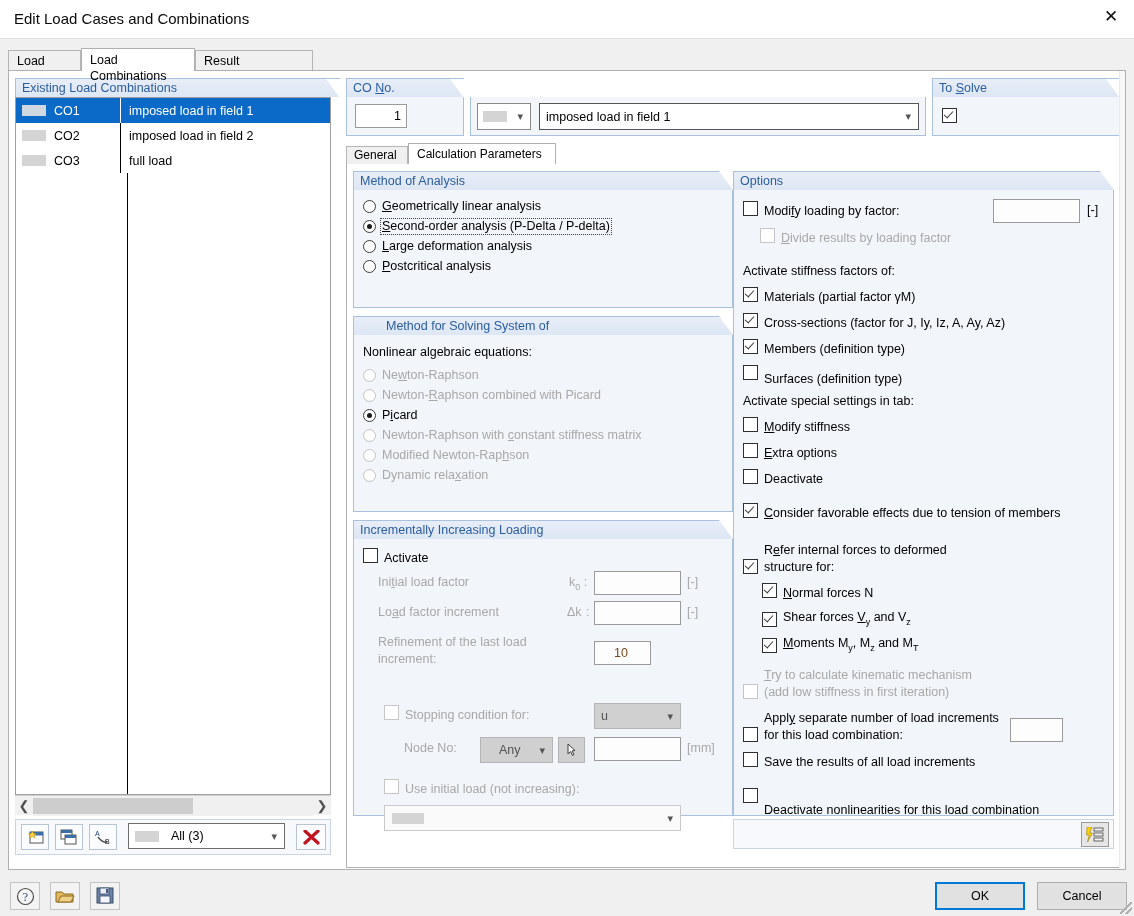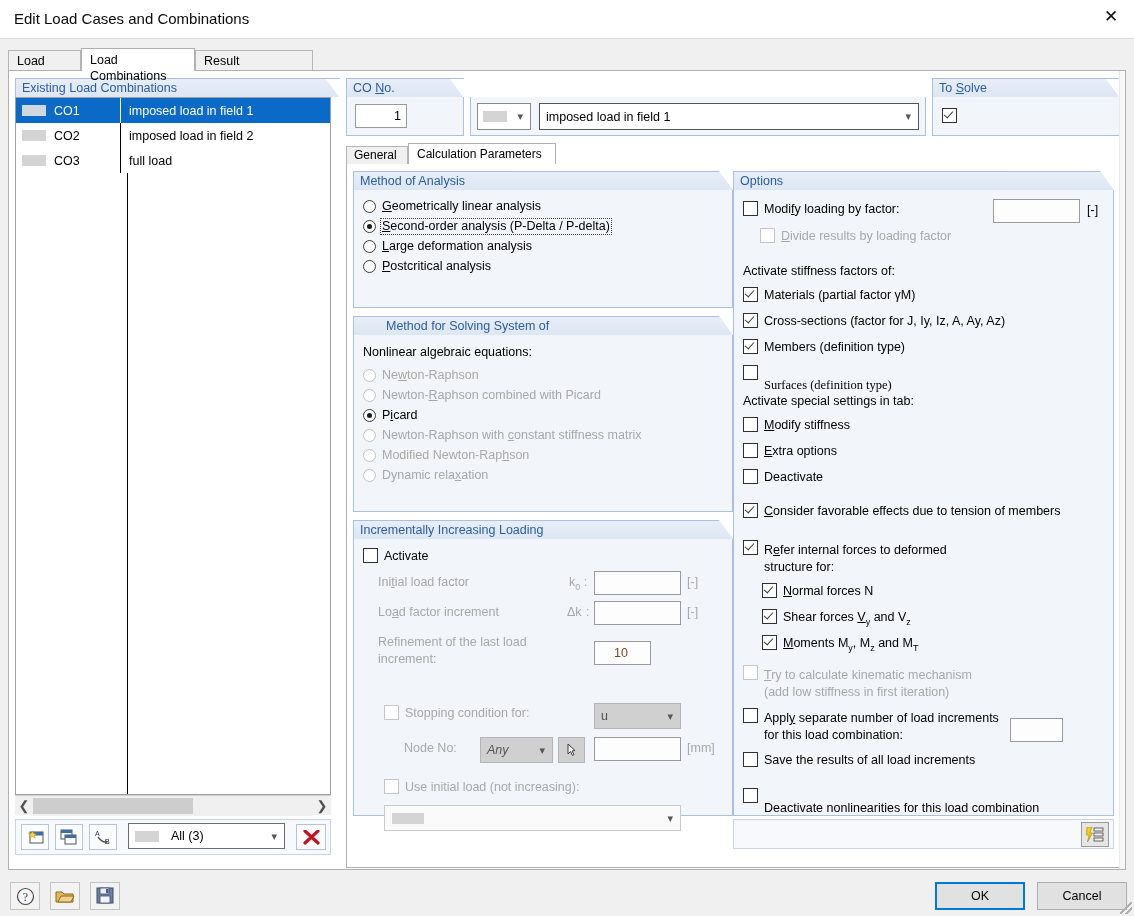--- a/index.html
+++ b/index.html
@@ -121,21 +121,21 @@
   .chk{
     width:13px; height:13px; border:1.2px solid #2f2f2f; background:#fff;
     display:inline-block; position:relative; flex:none;
   }
   .chk.on::after{
     content:""; position:absolute; left:3px; top:0px;
     width:4px; height:8px; border:solid #3b3b3b; border-width:0 1.6px 1.6px 0;
     transform:rotate(42deg);
   }
   .chk.dis{ border-color:#c6c6c6; }
-  .opt{ display:flex; align-items:flex-start; gap:6px; margin-bottom:7px; cursor:pointer; }
+  .opt{ display:flex; align-items:flex-end; gap:6px; margin-bottom:7px; cursor:pointer; }
   .opt .lbl{ line-height:13px; position:relative; top:0px; }
   .dim{ color:#a8a8a8; }
   .u{ text-decoration:underline; }
   .focusbox{ outline:1px dotted #444; outline-offset:1px; }
   sub{ font-size:9px; }
   .btn{
     border:1px solid #adadad; background:#e1e1e1; height:28px;
     display:flex; align-items:center; justify-content:center;
     font-size:12.5px; cursor:pointer;
   }
@@ -379,21 +379,21 @@
           <span class="chk dis" style="width:15px;height:15px;"></span>
           <span class="lbl dim" style="top:2px;">Stopping condition for:</span>
         </div>
         <div class="combo" style="position:absolute; left:240px; top:164px; width:87px; background:#d0d0d0; border-color:#b4b4b4; color:#545454;">
           <span style="padding-left:6px;">u</span>
           <span class="caret">▾</span>
         </div>
 
         <div class="dim" style="position:absolute; left:50px; top:202px;">Node No:</div>
         <div class="combo" style="position:absolute; left:126px; top:198px; width:73px; background:#d0d0d0; border-color:#b4b4b4; color:#545454;">
-          <span style="padding-left:6px;font-style:italic;">Any</span>
+          <span style="padding-left:18px;">Any</span>
           <span class="caret">▾</span>
         </div>
         <div style="position:absolute; left:204px; top:198px; width:27px; height:26px; background:#d0d0d0; border:1px solid #b4b4b4; display:flex; align-items:center; justify-content:center;">
           <svg width="15" height="15" viewBox="0 0 15 15">
             <path d="M4 1 L4 11 L6.5 8.5 L8.5 12.5 L10 11.5 L8 8 L11 7.5 Z" fill="#fafafa" stroke="#3c3c3c" stroke-width="1"></path>
           </svg>
         </div>
         <div class="spin dis" style="position:absolute; left:240px; top:198px; width:87px;"></div>
         <div class="dim" style="position:absolute; left:333px; top:202px;">[mm]</div>
 
@@ -436,21 +436,21 @@
         <div class="opt" style="position:absolute; left:9px; top:123px;">
           <span class="chk on" style="width:15px;height:15px;"></span>
           <span class="lbl" style="top:2px;">Cross-sections (factor for J, Iy, Iz, A, Ay, Az)</span>
         </div>
         <div class="opt" style="position:absolute; left:9px; top:149px;">
           <span class="chk on" style="width:15px;height:15px;"></span>
           <span class="lbl" style="top:2px;">Members (definition type)</span>
         </div>
         <div class="opt" style="position:absolute; left:9px; top:175px;">
           <span class="chk" style="width:15px;height:15px;"></span>
-          <span class="lbl" style="top:14px;font-family:Liberation Serif, serif;">Surfaces (definition type)</span>
+          <span class="lbl" style="top:6px;">Surfaces (definition type)</span>
         </div>
 
         <div style="position:absolute; left:9px; top:204px;">Activate special settings in tab:</div>
 
         <div class="opt" style="position:absolute; left:9px; top:227px;">
           <span class="chk" style="width:15px;height:15px;"></span>
           <span class="lbl" style="top:2px;"><span class="u">M</span>odify stiffness</span>
         </div>
         <div class="opt" style="position:absolute; left:9px; top:253px;">
           <span class="chk" style="width:15px;height:15px;"></span>

